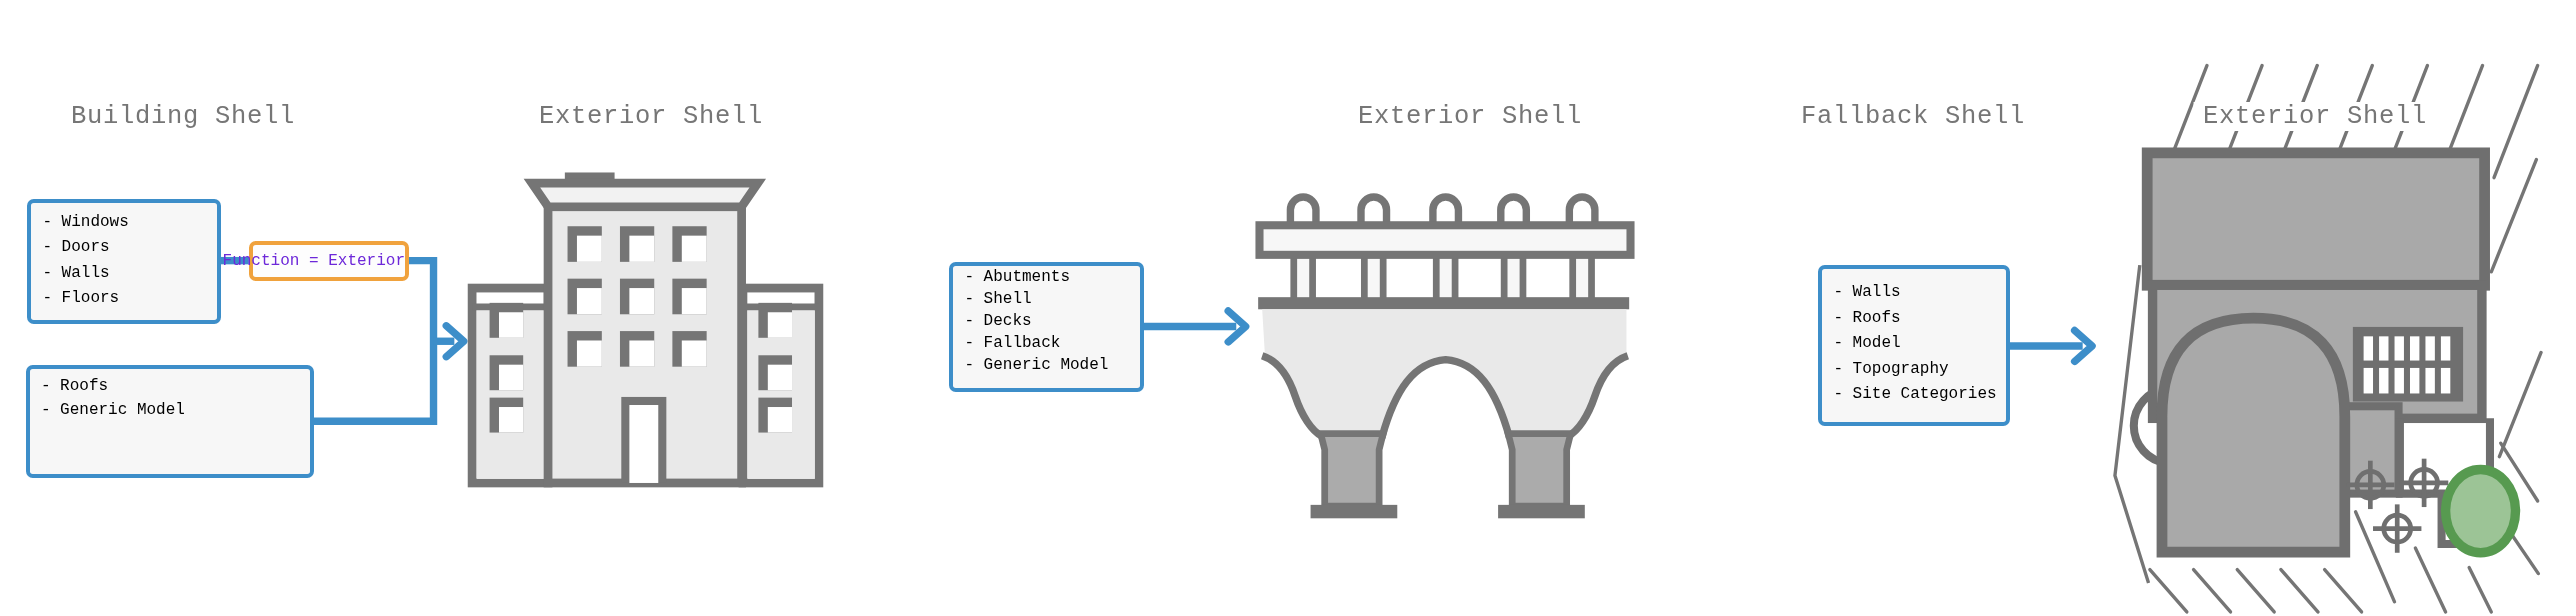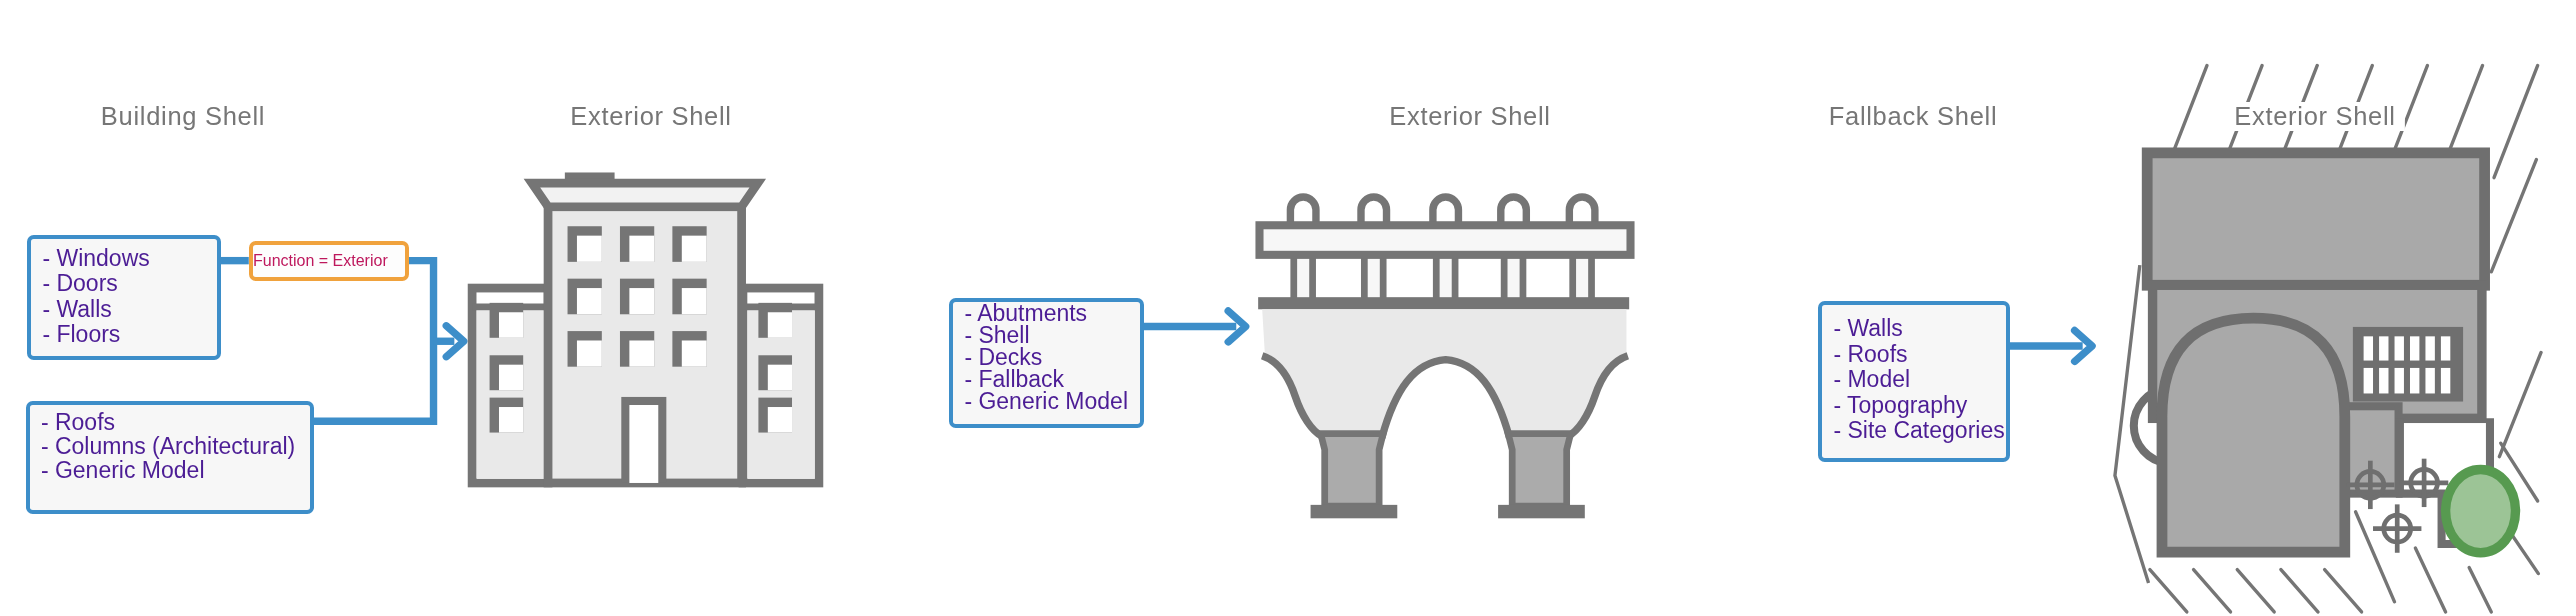--- a/index.html
+++ b/index.html
@@ -1,38 +1,38 @@
 <!DOCTYPE html>
 <html style="font-size:10.8px"><head>
 <meta charset="utf-8">
 <style>
   html,body{margin:0;padding:0;background:#ffffff;}
   .canvas{
     position:relative;width:2576px;height:616px;background:#ffffff;
-    font-family:Liberation Sans, sans-serif;overflow:hidden;
+    font-family:Liberation Mono, monospace;overflow:hidden;
   }
   .sec-title{
     position:absolute;transform:translateX(-50%);
     font-size:25.5px;color:#767676;letter-spacing:0.7px;white-space:nowrap;
   }
   .title-badge{background:#ffffff;padding:0 9.4px;z-index:5;}
   .box{
     position:absolute;border:4.7px solid #3d8ec9;border-radius:6.7px;
-    background:#f7f7f7;box-sizing:border-box;color:#4c1d95;
-    font-size:23px;padding-left:11.4px;z-index:2;margin-top:36px;
+    background:#f7f7f7;box-sizing:border-box;color:#000000;
+    font-size:16px;padding-left:11.4px;z-index:2;
   }
   .box .ln{white-space:nowrap;}
   .box1 .ln{line-height:25.5px;} .box1{padding-top:6.7px;}
   .box2 .ln{line-height:24px;} .box2{padding-top:5.4px;}
   .boxm .ln{line-height:22px;} .boxm{}
   .boxf .ln{line-height:25.5px;} .boxf{padding-top:11.4px;}
   .fnbox{
     position:absolute;border:4.7px solid #f0a23d;border-radius:6.7px;
-    background:#fdfdfd;color:#be185d;box-sizing:border-box;
-    display:flex;align-items:center;justify-content:flex-start;
+    background:#fdfdfd;color:#6d28d9;box-sizing:border-box;
+    display:flex;align-items:center;justify-content:flex-end;
     font-size:16px;white-space:nowrap;z-index:3;
   }
   svg{position:absolute;overflow:visible;}
   .noptr{pointer-events:none;}
 </style>
 </head>
 <body>
 
 <div class="canvas">
 
@@ -63,21 +63,20 @@
     <div class="ln">- Walls</div>
     <div class="ln">- Floors</div>
   </div>
 
   <div class="fnbox" style="left:249px;top:241px;width:160px;height:40px;">
     <span>Function = Exterior</span>
   </div>
 
   <div class="box box2" style="left:25.5px;top:365px;width:288px;height:113px;">
     <div class="ln">- Roofs</div>
-    <div class="ln">- Columns (Architectural)</div>
     <div class="ln">- Generic Model</div>
   </div>
 
   <svg style="left:468px;top:155px;" width="355" height="332" viewBox="0 0 528 494">
 
     <rect x="6" y="198" width="113" height="290" fill="#ffffff" stroke="#757575" stroke-width="13"></rect>
     <rect x="13" y="231" width="100" height="251" fill="#e9e9e9"></rect>
     <line x1="6" y1="226" x2="119" y2="226" stroke="#757575" stroke-width="10"></line>
     <g>
       <rect x="32" y="220" width="50" height="52" fill="#757575"></rect>

